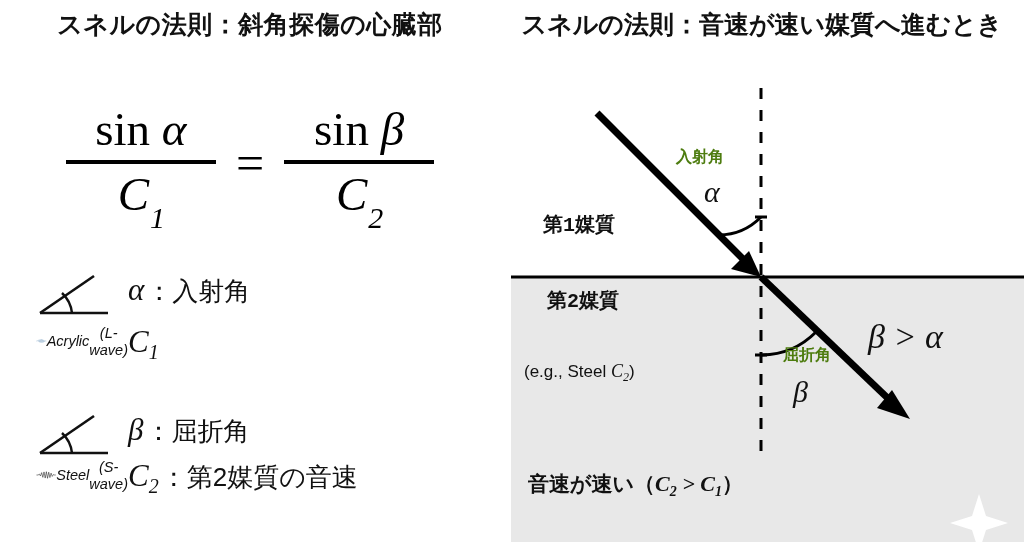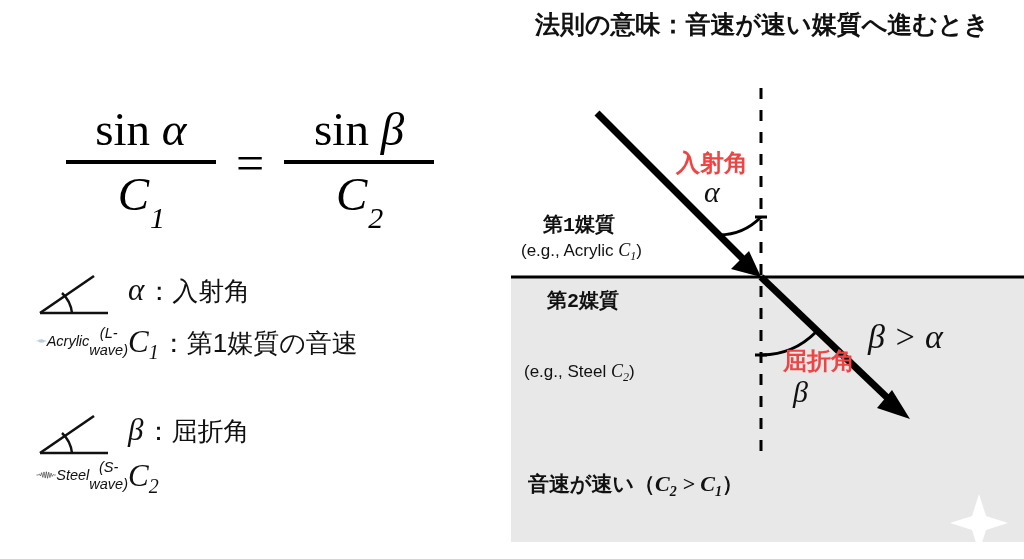--- a/index.html
+++ b/index.html
@@ -69,21 +69,21 @@
     white-space:nowrap; font-family:Liberation Mono, monospace;
   }
   .med-sub {
     position:absolute; font-size:17px; color:#111; white-space:nowrap;
     font-family:"Liberation Sans", sans-serif;
   }
   .med-sub .mit { font-family:"Liberation Serif", serif; font-style:italic; font-size:18px; }
   .med-sub .mit .s { font-size:12px; position:relative; top:4px; }
 
   .ann {
-    position:absolute; font-weight:bold; font-size:24px; color:#ef4444;
+    position:absolute; font-weight:bold; font-size:16px; color:#4d7c0f;
     white-space:nowrap; font-family:"Liberation Sans", sans-serif;
   }
   .greek {
     position:absolute; font-family:"Liberation Serif", serif; font-style:italic;
     color:#111; white-space:nowrap;
   }
 
   .concl {
     position:absolute; font-weight:bold; font-size:21px; color:#111;
     white-space:nowrap; font-family:"Liberation Sans", sans-serif;
@@ -91,20 +91,21 @@
   .concl .mit { font-family:"Liberation Serif", serif; font-style:italic; font-size:22px; }
   .concl .mit .s { font-size:14px; position:relative; top:5px; }
 </style>
 </head>
 <body>
 
 <div class="stage">
 
   <div class="left-panel">
 
+    <div class="panel-title">スネルの法則：斜角探傷の心臓部</div>
 
     <div class="formula">
       <div class="frac">
         <div class="num">
           <span>sin</span><span>&nbsp;</span><span class="it">α</span>
         </div>
         <div class="bar"></div>
         <div class="den">
           <span class="it">C</span><span class="sub it">1</span>
         </div>
@@ -142,21 +143,20 @@
       <div class="legend-row" style="top:52px; left:0px;">
         <div class="legend-icon">
           <svg width="86" height="34" viewBox="0 0 86 34">
             <polyline points="2,17 9,17 14,13 19,21 24,7 29,27 34,4 39,30 44,3 49,31 54,5 59,28 64,9 69,23 74,15 79,17 84,17" fill="none" stroke="#4a7fad" stroke-width="2.2" stroke-linejoin="round"></polyline>
           </svg>
           <div class="legend-cap">Acrylic</div>
           <div class="legend-cap">(L-wave)</div>
         </div>
         <div class="legend-text">
           <span class="legend-sym"><span>C</span><span class="ssub">1</span></span>
-            <span>：第1媒質の音速</span>
         </div>
       </div>
 
       <div class="legend-row" style="top:140px; left:0px;">
         <div class="legend-icon">
           <svg width="76" height="46" viewBox="0 0 76 46">
             <line x1="4" y1="41" x2="72" y2="41" stroke="#111" stroke-width="2.6"></line>
             <line x1="4" y1="41" x2="58" y2="4" stroke="#111" stroke-width="2.6"></line>
             <path d="M36 41 A32 32 0 0 0 26 21" fill="none" stroke="#111" stroke-width="2.4"></path>
           </svg>
@@ -170,29 +170,30 @@
       <div class="legend-row" style="top:186px; left:0px;">
         <div class="legend-icon">
           <svg width="86" height="34" viewBox="0 0 86 34">
             <polyline points="2,17 9,17 14,13 19,21 24,7 29,27 34,4 39,30 44,3 49,31 54,5 59,28 64,9 69,23 74,15 79,17 84,17" fill="none" stroke="#111111" stroke-width="2.2" stroke-linejoin="round"></polyline>
           </svg>
           <div class="legend-cap">Steel</div>
           <div class="legend-cap">(S-wave)</div>
         </div>
         <div class="legend-text">
           <span class="legend-sym"><span>C</span><span class="ssub">2</span></span>
+            <span>：第2媒質の音速</span>
         </div>
       </div>
 
     </div>
   </div>
 
   <div class="right-panel">
 
-    <div class="right-title">法則の意味：音速が速い媒質へ進むとき</div>
+    <div class="right-title">スネルの法則：音速が速い媒質へ進むとき</div>
 
     <svg class="diagram" viewBox="0 0 524 559">
 
       <rect x="11" y="278" width="513" height="264" fill="#e8e8e8"></rect>
 
       <line x1="11" y1="277" x2="524" y2="277" stroke="#000000" stroke-width="3"></line>
 
       <line x1="261" y1="88" x2="261" y2="456" stroke="#000000" stroke-width="3" stroke-dasharray="11,11"></line>
 
       <g>
@@ -208,23 +209,20 @@
       <path d="M 261 217 A 60 60 0 0 1 219 235" fill="none" stroke="#000000" stroke-width="3"></path>
       <line x1="255" y1="217" x2="267" y2="217" stroke="#000000" stroke-width="3"></line>
 
       <path d="M 261 355 A 78 78 0 0 0 316 332" fill="none" stroke="#000000" stroke-width="3"></path>
       <line x1="255" y1="355" x2="267" y2="355" stroke="#000000" stroke-width="3"></line>
 
       <path d="M479 494 L486 516 L508 523 L486 530 L479 552 L472 530 L450 523 L472 516 Z" fill="#ffffff"></path>
     </svg>
 
     <div class="med-label" style="left:43px; top:211px;">第1媒質</div>
-    <div class="med-sub" style="left:21px; top:240px;">
-      <span>(e.g., Acrylic </span><span class="mit"><span>C</span><span class="s">1</span></span><span>)</span>
-    </div>
 
     <div class="med-label" style="left:47px; top:287px;">第2媒質</div>
     <div class="med-sub" style="left:24px; top:316px;margin-top:45px;">
       <span>(e.g., Steel </span><span class="mit"><span>C</span><span class="s">2</span></span><span>)</span>
     </div>
 
     <div class="ann" style="left:176px; top:147px;">入射角</div>
     <div class="greek" style="left:204px; top:175px; font-size:30px;">α</div>
 
     <div class="ann" style="left:283px; top:345px;">屈折角</div>

